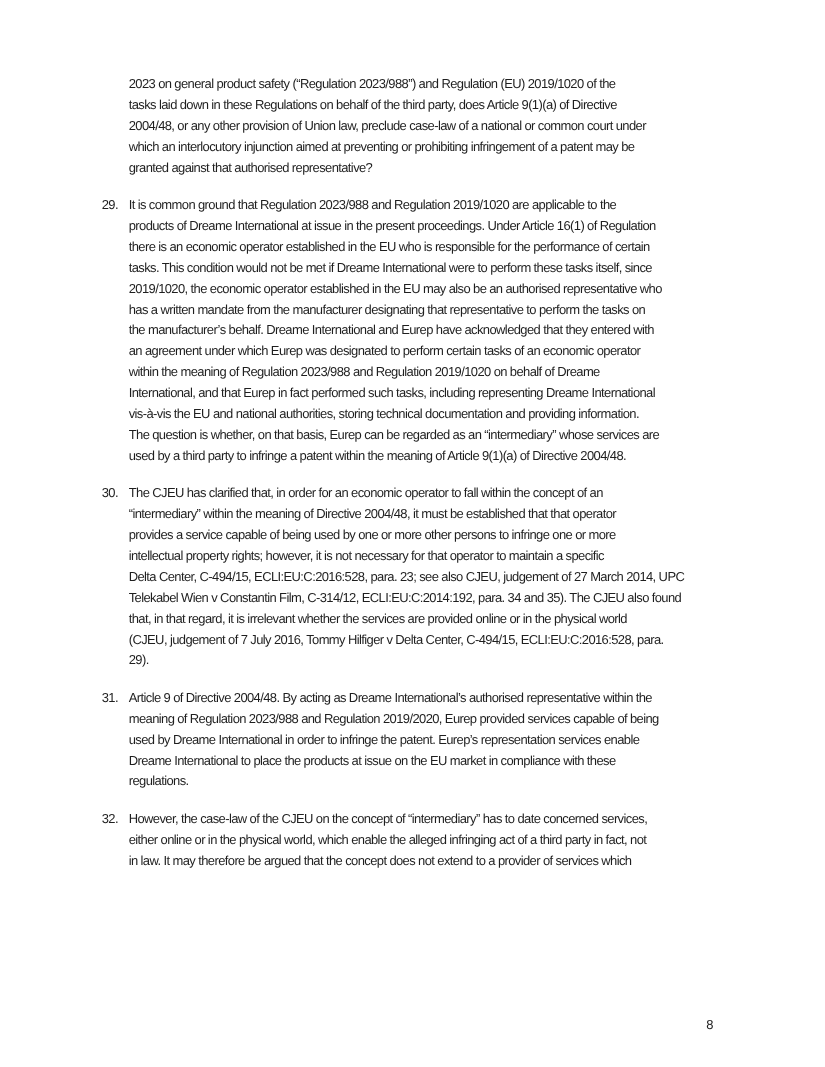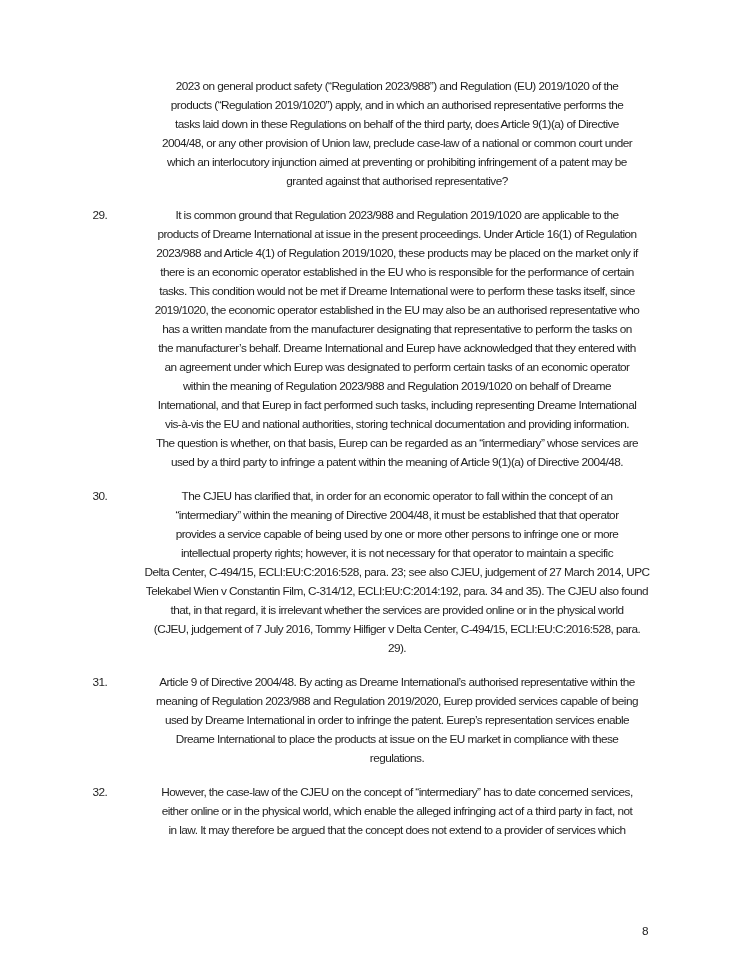--- a/index.html
+++ b/index.html
@@ -8,23 +8,22 @@
     width: 750px;
     height: 970px;
     background: #ffffff;
     overflow: hidden;
     font-family: "Liberation Sans", sans-serif;
     color: #1f1f1f;
   }
   .doc-body {
     position: absolute;
     left: 117px;
-    top: 77px;
+    top: 67px;
     width: 560px;
-    text-align: center;
   }
   .para {
     position: relative;
     margin: 0 0 15px 0;
   }
   .para:last-child { margin-bottom: 12px; }
   .line {
     white-space: pre;
     height: 19px;
     line-height: 19px;
@@ -49,31 +48,29 @@
     font-size: 11.8px;
   }
 </style>
 </head>
 <body>
 
 <div class="page">
   <div class="doc-body">
       <div class="para">
         <div class="line">2023 on general product safety (“Regulation 2023/988”) and Regulation (EU) 2019/1020 of the</div>
-        <div class="line">products (“Regulation 2019/1020”) apply, and in which an authorised representative performs the</div>
         <div class="line">tasks laid down in these Regulations on behalf of the third party, does Article 9(1)(a) of Directive</div>
         <div class="line">2004/48, or any other provision of Union law, preclude case-law of a national or common court under</div>
         <div class="line">which an interlocutory injunction aimed at preventing or prohibiting infringement of a patent may be</div>
         <div class="line">granted against that authorised representative?</div>
       </div>
       <div class="para">
         <span class="para-num">29.</span>
         <div class="line">It is common ground that Regulation 2023/988 and Regulation 2019/1020 are applicable to the</div>
         <div class="line">products of Dreame International at issue in the present proceedings. Under Article 16(1) of Regulation</div>
-        <div class="line">2023/988 and Article 4(1) of Regulation 2019/1020, these products may be placed on the market only if</div>
         <div class="line">there is an economic operator established in the EU who is responsible for the performance of certain</div>
         <div class="line">tasks. This condition would not be met if Dreame International were to perform these tasks itself, since</div>
         <div class="line">2019/1020, the economic operator established in the EU may also be an authorised representative who</div>
         <div class="line">has a written mandate from the manufacturer designating that representative to perform the tasks on</div>
         <div class="line">the manufacturer’s behalf. Dreame International and Eurep have acknowledged that they entered with</div>
         <div class="line">an agreement under which Eurep was designated to perform certain tasks of an economic operator</div>
         <div class="line">within the meaning of Regulation 2023/988 and Regulation 2019/1020 on behalf of Dreame</div>
         <div class="line">International, and that Eurep in fact performed such tasks, including representing Dreame International</div>
         <div class="line">vis-à-vis the EU and national authorities, storing technical documentation and providing information.</div>
         <div class="line">The question is whether, on that basis, Eurep can be regarded as an “intermediary” whose services are</div>

